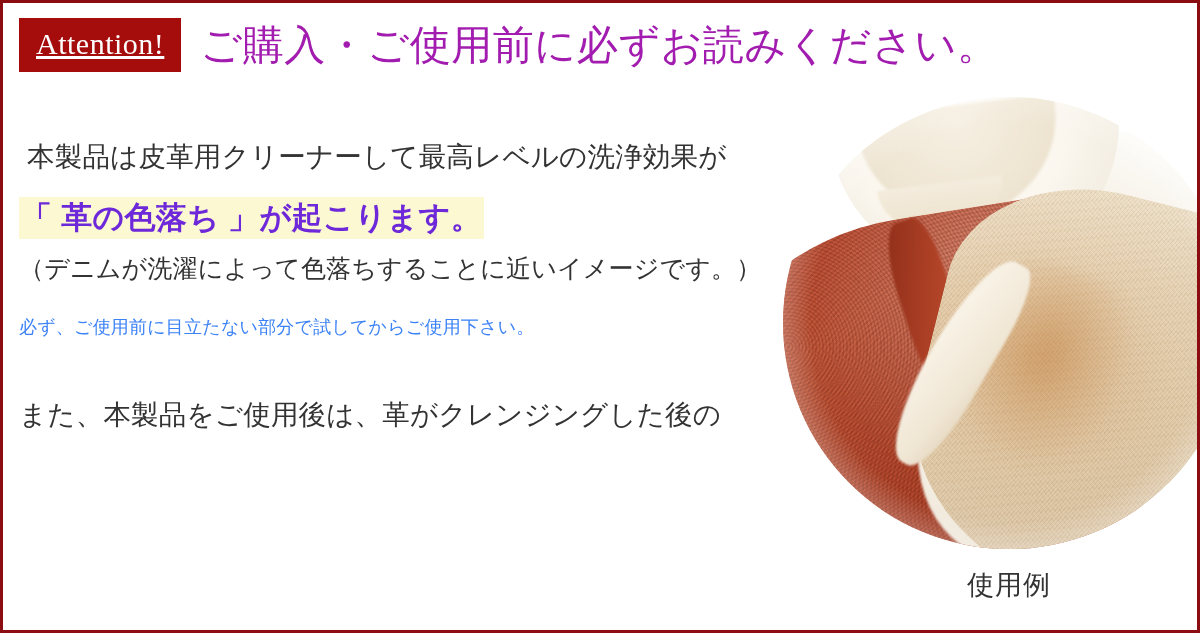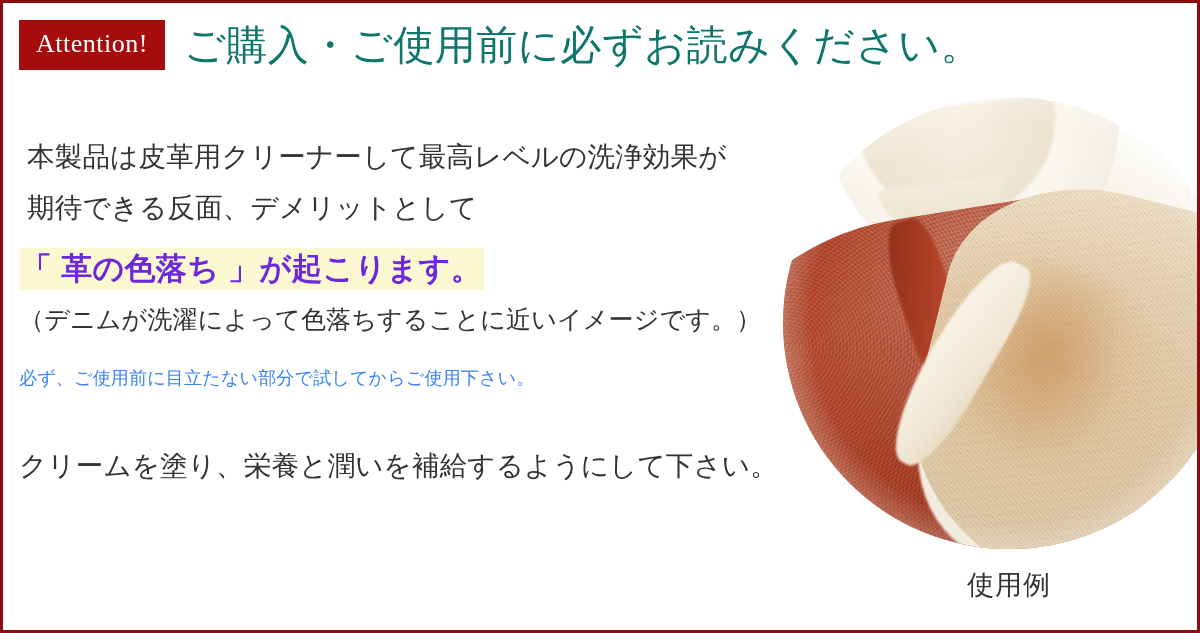--- a/index.html
+++ b/index.html
@@ -26,29 +26,30 @@
     width: 1194px;
     height: 84px;
     display: flex;
     align-items: center;
   }
   #attention-badge {
     margin-left: 16px;
     background: #a50d0d;
     color: #ffffff;
     font-family: "Liberation Serif", "DejaVu Serif", serif;
-    font-size: 26px;
+    font-size: 30px;
     line-height: 1;
     letter-spacing: 0.5px;
     padding: 11px 17px 13px 17px;
     white-space: nowrap;
+    text-decoration: underline;
   }
   #header-title {
     margin-left: 19px;
-    color: #0f766e;
+    color: #a21caf;
     font-family: "Liberation Serif", "DejaVu Serif", serif;
     font-size: 41px;
     line-height: 1;
     letter-spacing: 0.5px;
     white-space: nowrap;
   }
 
   
   #text-column {
     position: absolute;
@@ -254,33 +255,32 @@
 
   <div id="header-row">
     <div id="attention-badge">Attention!</div>
     <div id="header-title">ご購入・ご使用前に必ずお読みください。</div>
   </div>
 
   <div id="text-column">
 
     <p class="para">
       <span class="para-line">本製品は皮革用クリーナーして最高レベルの洗浄効果が</span>
-      <span class="para-line">期待できる反面、デメリットとして</span>
     </p>
 
     <p id="highlight-line" class="para">
       <span id="highlight-text">「 革の色落ち 」が起こります。</span>
     </p>
 
     <p id="paren-line">（デニムが洗濯によって色落ちすることに近いイメージです。）</p>
 
     <p id="warning-line">必ず、ご使用前に目立たない部分で試してからご使用下さい。</p>
 
     <p id="closing-para" class="para">
-      <span class="para-line">クリームを塗り、栄養と潤いを補給するようにして下さい。</span>
+      <span class="para-line">また、本製品をご使用後は、革がクレンジングした後の</span>
     </p>
 
   </div>
 
   <figure id="photo-figure">
     <div id="photo-circle">
       <div class="ph-layer" id="bowl-right"></div>
       <div class="ph-layer" id="bowl-outer"></div>
       <div class="ph-layer" id="bowl-inner"></div>
       <div class="ph-layer" id="bowl-foot"></div>

